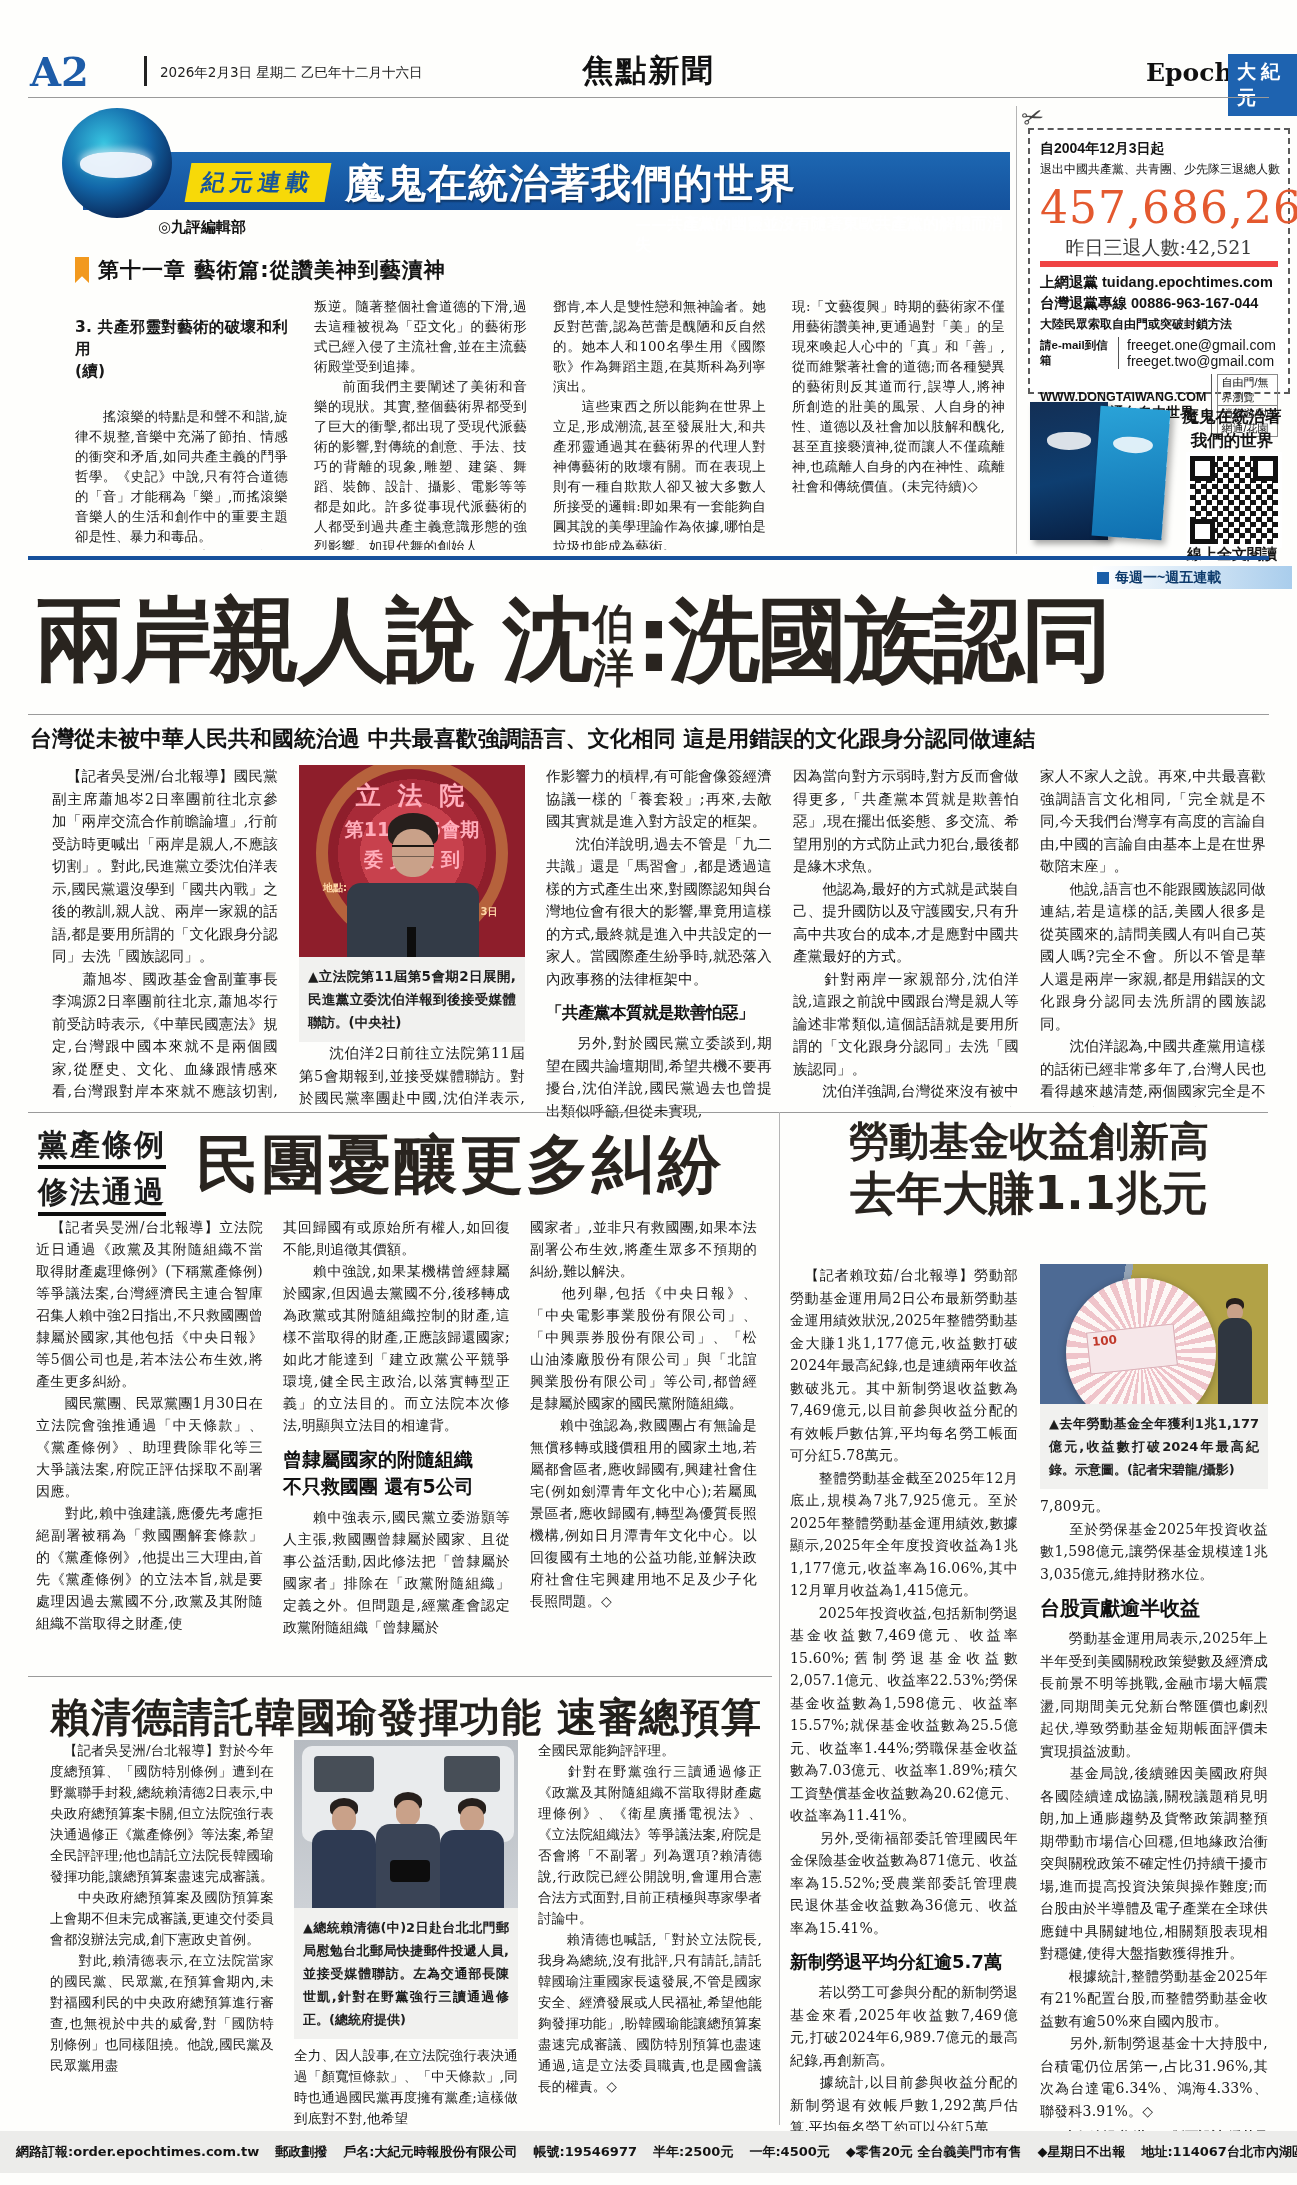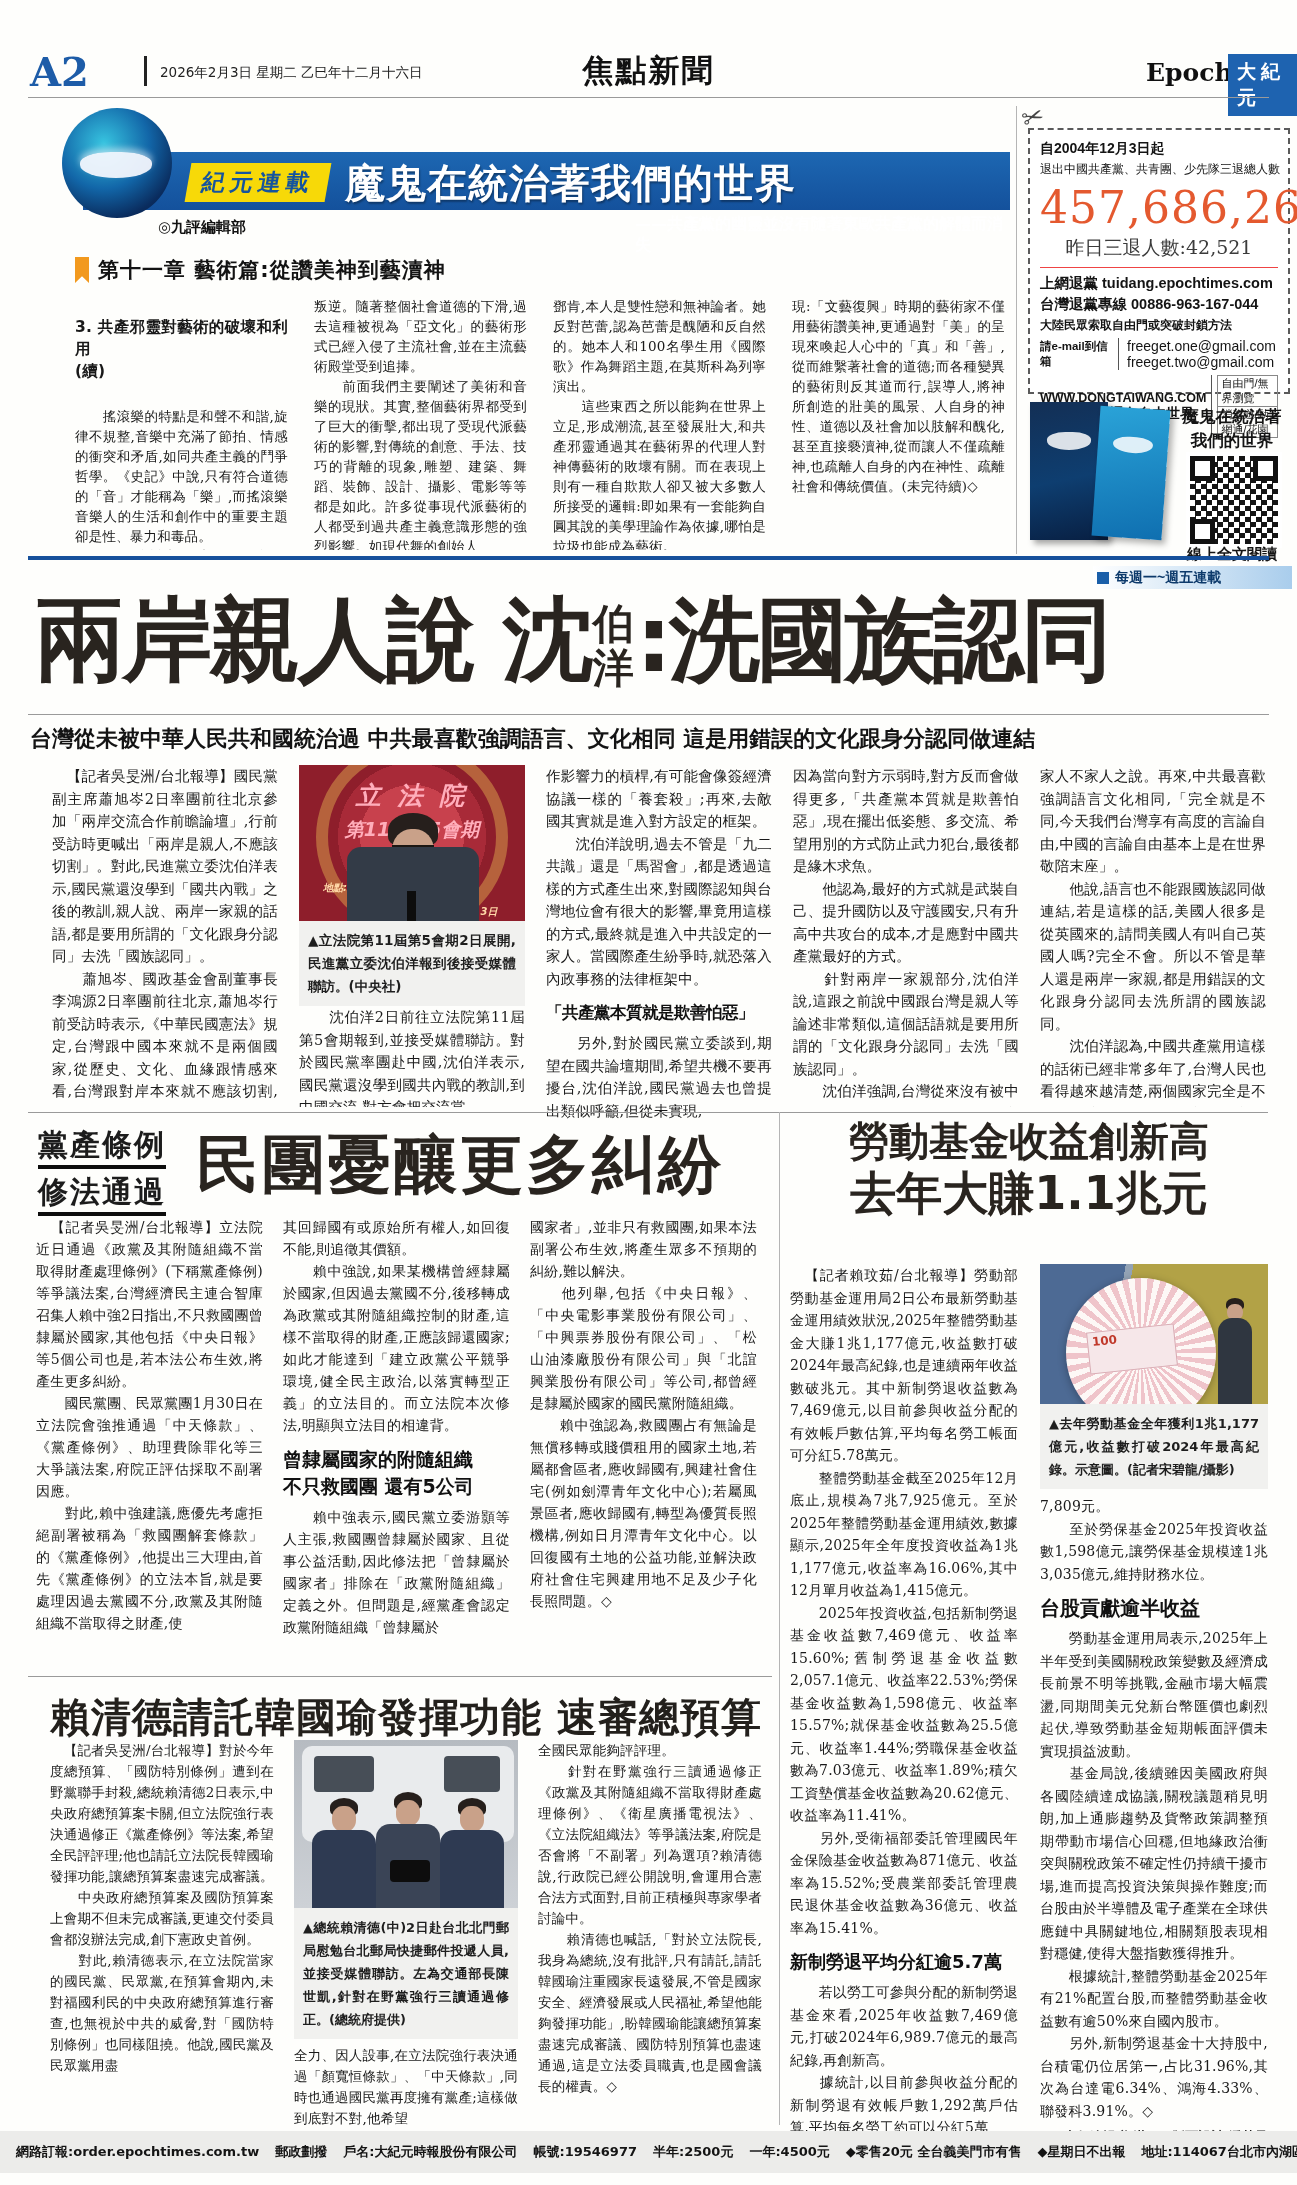--- a/index.html
+++ b/index.html
@@ -115,21 +115,21 @@
     <div class="mask"></div>
   </div>
   <div class="abs byline sans" style="left:158px;top:218px;">◎九評編輯部</div>
 
   <div class="vrule" style="left:1016px;top:106px;height:448px;"></div>
   <div class="abs" style="left:1022px;top:102px;font-size:26px;color:#444;transform:rotate(-18deg);">✂</div>
   <div class="abs dashbox" style="left:1028px;top:128px;width:262px;height:266px;padding:10px 10px 6px;box-sizing:border-box;">
     <div class="tk" style="font-weight:800;font-size:14px;">自2004年12月3日起</div>
     <div class="tk" style="font-size:12px;margin-top:3px;white-space:nowrap;">退出中國共產黨、共青團、少先隊三退總人數</div>
     <div class="bignum" style="text-align:center;margin-top:4px;">457,686,262</div>
-    <div style="font-size:19px;color:#3b3b3b;text-align:center;margin:2px 0 6px;border-bottom:1px solid #ef4444;padding-bottom:6px;">昨日三退人數:42,521</div>
+    <div style="font-size:19px;color:#3b3b3b;text-align:center;margin:2px 0 6px;border-bottom:6px solid #ef4444;">昨日三退人數:42,521</div>
     <div class="tk" style="font-weight:800;font-size:14.5px;white-space:nowrap;">上網退黨 tuidang.epochtimes.com</div>
     <div class="tk" style="font-weight:800;font-size:14.5px;white-space:nowrap;margin-top:2px;">台灣退黨專線 00886-963-167-044</div>
     <div class="tk" style="font-weight:800;font-size:12px;margin-top:3px;white-space:nowrap;">大陸民眾索取自由門或突破封鎖方法</div>
     <div style="display:flex;align-items:center;margin-top:4px;">
       <div class="tk" style="font-weight:800;font-size:11.5px;width:78px;">請e-mail到信箱</div>
       <div style="border-left:1px solid #555;padding-left:8px;">
         <div class="tk" style="font-size:14px;">freeget.one@gmail.com</div>
         <div class="tk" style="font-size:14px;">freeget.two@gmail.com</div>
       </div>
     </div>
@@ -194,21 +194,21 @@
         <span>洋</span>
       </span><span>:洗國族認同</span>
   </div>
   <div class="rule" style="left:28px;top:714px;width:1241px;height:1px;"></div>
   <div class="abs deck sans" style="left:30px;top:724px;width:1240px;">台灣從未被中華人民共和國統治過 中共最喜歡強調語言、文化相同 這是用錯誤的文化跟身分認同做連結</div>
 
   <div class="abs" style="left:52px;top:765px;width:1214px;height:342px;display:flex;gap:21px;">
     <div class="body-col" style="width:226px;font-size:14.5px;line-height:22.5px;">　【記者吳旻洲/台北報導】國民黨副主席蕭旭岑2日率團前往北京參加「兩岸交流合作前瞻論壇」,行前受訪時更喊出「兩岸是親人,不應該切割」。對此,民進黨立委沈伯洋表示,國民黨還沒學到「國共內戰」之後的教訓,親人說、兩岸一家親的話語,都是要用所謂的「文化跟身分認同」去洗「國族認同」。
 　　蕭旭岑、國政基金會副董事長李鴻源2日率團前往北京,蕭旭岑行前受訪時表示,《中華民國憲法》規定,台灣跟中國本來就不是兩個國家,從歷史、文化、血緣跟情感來看,台灣跟對岸本來就不應該切割,兩岸當然是親人,只是在政治分歧還沒有解決。</div>
     <div style="width:226px;display:flex;flex-direction:column;">
-      <div class="photo photo-legis" style="width:226px;height:156px;font-style:italic;">
+      <div class="photo photo-legis" style="width:226px;height:192px;">
         <div class="ringring"></div>
         <div class="ptxt" style="top:14px;font-size:25px;letter-spacing:4px;">立 法 院</div>
         <div class="ptxt" style="top:52px;font-size:19px;">第11屆第5會期</div>
         <div class="ptxt" style="top:82px;font-size:19px;">委 員 報 到</div>
         <div class="ptxt" style="top:116px;left:6px;width:60px;font-size:10px;color:#ffd9a8;">地點:</div>
         <div class="ptxt" style="top:140px;left:160px;width:60px;font-size:10px;color:#ffd9a8;">3日</div>
         <div class="hair" style="left:89px;top:48px;width:50px;height:34px;"></div>
         <div class="head-skin" style="left:93px;top:64px;width:42px;height:48px;"></div>
         <div style="position:absolute;left:93px;top:80px;width:42px;height:9px;border-top:2px solid #1c1713;border-bottom:1px solid rgba(28,23,19,.5);"></div>
         <div class="torso" style="left:48px;bottom:0;width:132px;height:74px;"></div>

